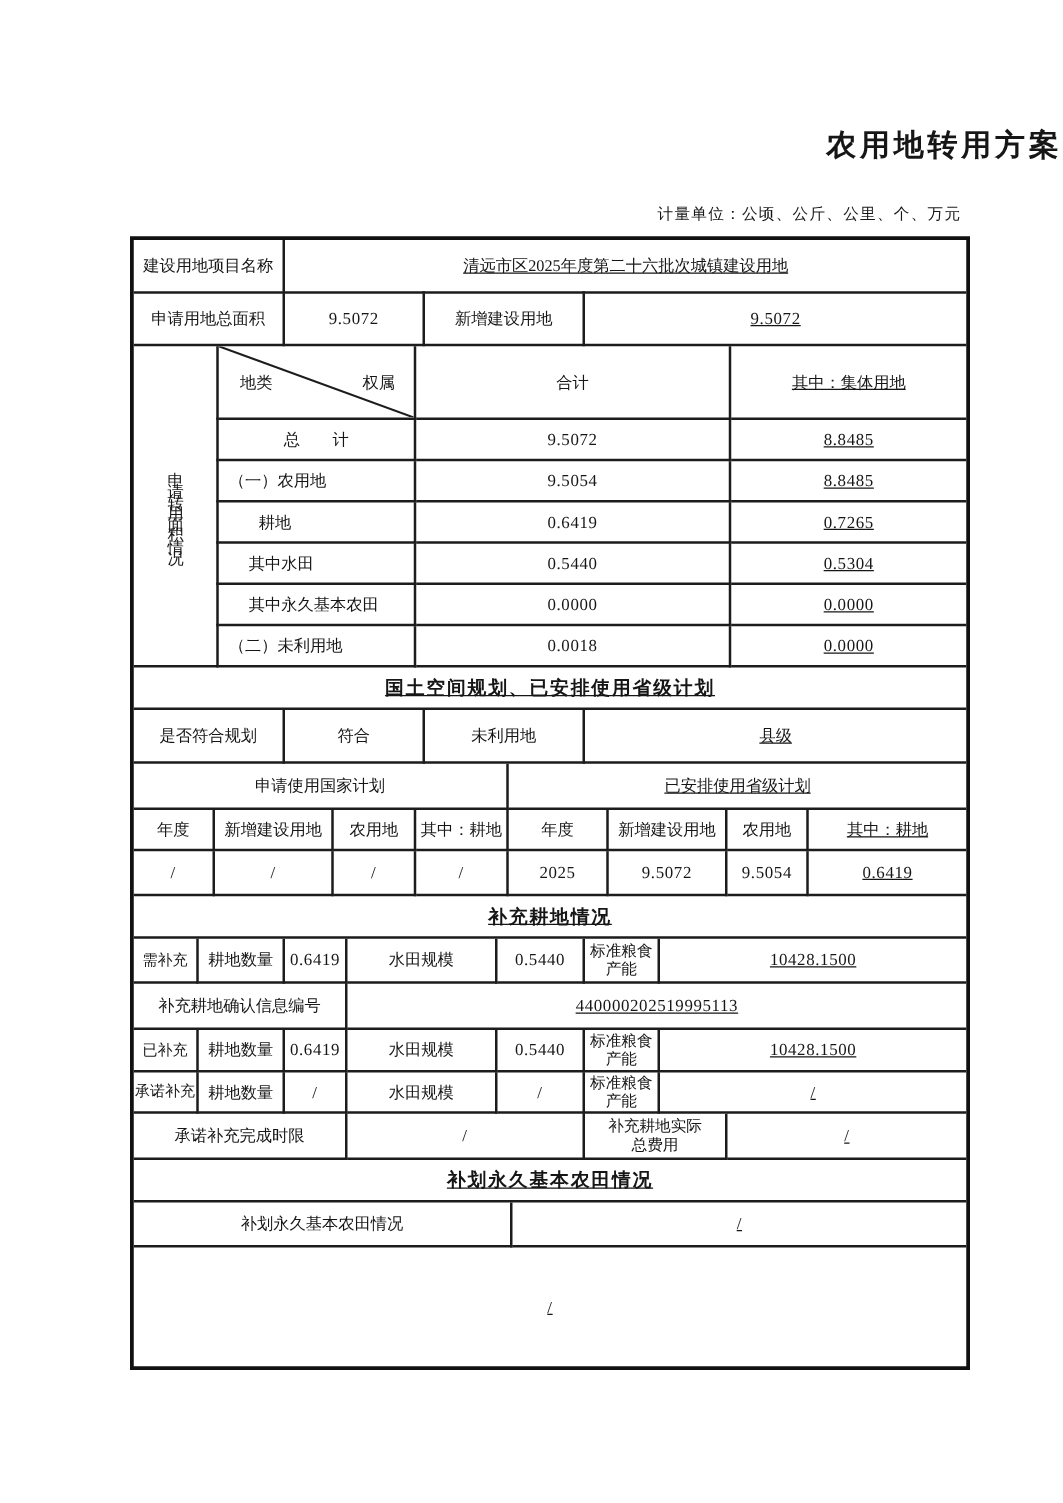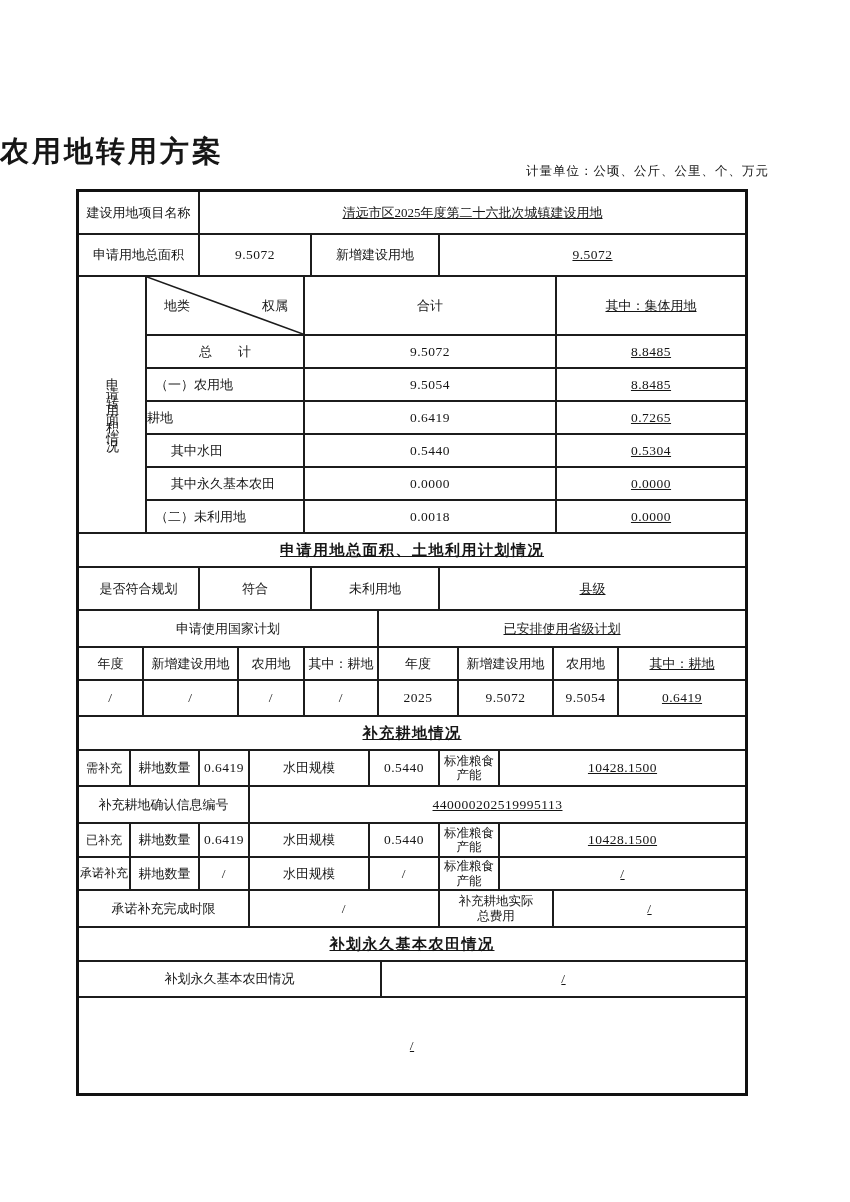--- a/index.html
+++ b/index.html
@@ -1,32 +1,32 @@
 <!DOCTYPE html>
 <html><head>
 <meta charset="utf-8">
 <style>
   html,body{margin:0;padding:0;background:#fff;}
   .page{position:relative;width:850px;height:1202px;background:#fff;overflow:hidden;
         font-family:"Liberation Serif","DejaVu Serif",serif;color:#161616;}
-  .title{position:absolute;top:100px;left:0;width:850px;text-align:left;
-         font-size:29px;font-weight:700;letter-spacing:3px;margin-top:32px;}
+  .title{position:absolute;top:100px;left:0;width:850px;text-align:right;
+         font-size:24px;font-weight:700;letter-spacing:3px;}
   .unit-note{position:absolute;top:163px;left:104px;width:665px;text-align:right;
              font-size:12.5px;letter-spacing:1px;}
-  .sheet{position:absolute;top:189px;left:76px;width:666px;border:3px solid #111;}
+  .sheet{position:absolute;top:189px;left:104px;width:666px;border:3px solid #111;}
   table{border-collapse:collapse;table-layout:fixed;width:100%;}
   td{border-right:2px solid #1c1c1c;border-bottom:2px solid #1c1c1c;
      text-align:center;vertical-align:middle;font-size:13px;padding:1px 2px;overflow:hidden;}
   td:last-child{border-right:none;text-decoration:underline;}
   table.last tr:last-child td{border-bottom:none;}
   .hdr{font-weight:700;font-size:15px;letter-spacing:1.5px;}
   .num{font-size:13.5px;letter-spacing:0.5px;}
   .left{text-align:left;}
   .p6{padding-left:8px;}
-  .p14{padding-left:0;}
+  .p14{padding-left:32px;}
   .p22{padding-left:24px;}
   .vcell{padding:0;}
   .vside{display:inline-block;writing-mode:vertical-lr;text-orientation:upright;
          letter-spacing:9px;font-size:13px;}
   .diag{position:relative;padding:0;}
   .diag svg{position:absolute;left:0;top:0;width:100%;height:100%;display:block;}
   .diag .dl{position:absolute;left:17px;top:50%;transform:translateY(-50%);}
   .diag .dr{position:absolute;right:15px;top:50%;transform:translateY(-50%);}
   .wrap2{white-space:pre-line;line-height:1.15;font-size:12.5px;padding:1px 0;text-align:center;}
   .sm{font-size:12px;padding:1px 0;}
@@ -112,21 +112,21 @@
         <td class="left p6">（二）未利用地</td>
         <td class="num">0.0018</td>
         <td class="num">0.0000</td>
       </tr>
     </tbody>
       </table>
 
     <table>
       <tbody>
           <tr style="height:33px">
-        <td class="hdr">申请用地总面积、土地利用计划情况</td>
+        <td class="hdr">国土空间规划、已安排使用省级计划</td>
       </tr>
     </tbody>
       </table>
     <table>
       <colgroup>
           <col style="width:120px">
           <col style="width:112px">
           <col style="width:128px">
           <col style="width:306px">
         </colgroup>

